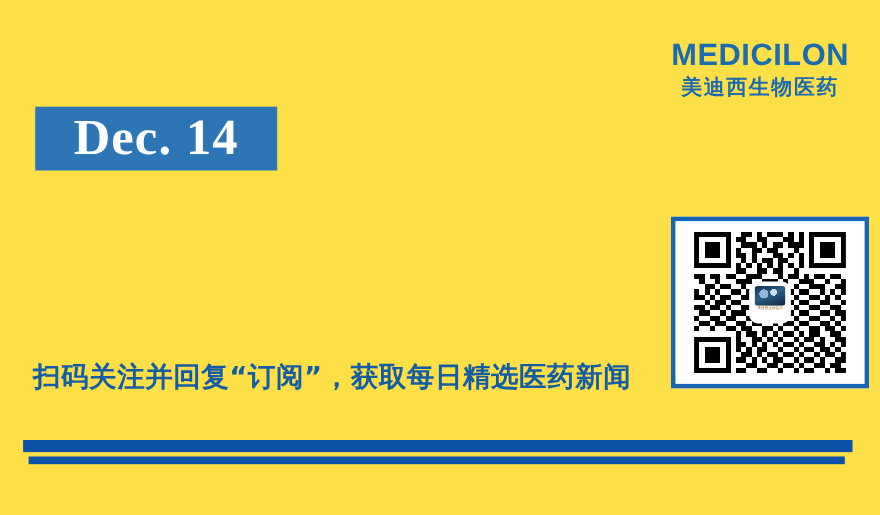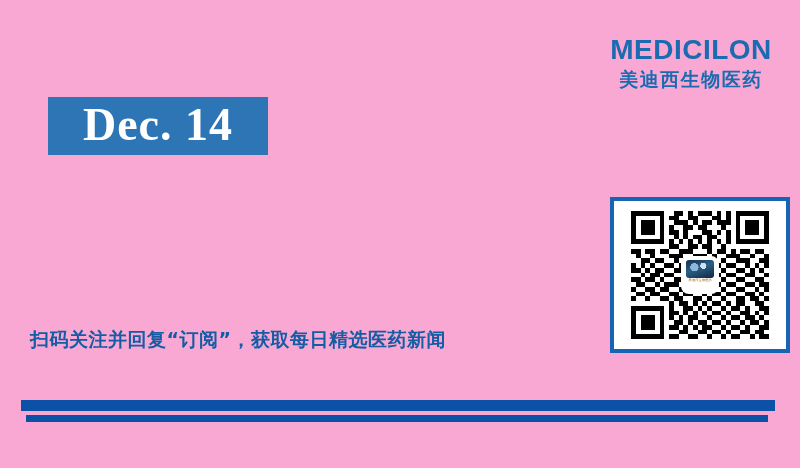--- a/index.html
+++ b/index.html
@@ -9,21 +9,21 @@
     background: #ffffff;
   }
   body {
     font-family: "Liberation Sans", "DejaVu Sans", sans-serif;
   }
 
   #banner {
     position: relative;
     width: 800px;
     height: 468px;
-    background: #f9a8d4;
+    background: #fde047;
     overflow: hidden;
   }
 
   
   #brand-logo {
     position: absolute;
     left: 596px;
     top: 36px;
     width: 190px;
     text-align: center;
@@ -51,21 +51,20 @@
   #date-badge {
     position: absolute;
     left: 32px;
     top: 97px;
     width: 220px;
     height: 58px;
     background: #2e75b6;
     display: flex;
     align-items: center;
     justify-content: center;
-    margin-left: 16px;
   }
   #date-badge-text {
     font-family: "Liberation Serif", "DejaVu Serif", serif;
     font-weight: bold;
     font-size: 46px;
     line-height: 1;
     color: #ffffff;
     letter-spacing: 1px;
     white-space: nowrap;
     transform: translateY(-1px);
@@ -90,21 +89,21 @@
   }
 
   
   #subtitle {
     position: absolute;
     left: 30px;
     top: 328px;
     width: 560px;
     font-family: "DejaVu Sans", "Liberation Sans", sans-serif;
     font-weight: bold;
-    font-size: 19px;
+    font-size: 25px;
     line-height: 1.2;
     color: #145ca4;
     letter-spacing: 0.5px;
     white-space: nowrap;
   }
 
   
   #qr-panel {
     position: absolute;
     left: 610px;

